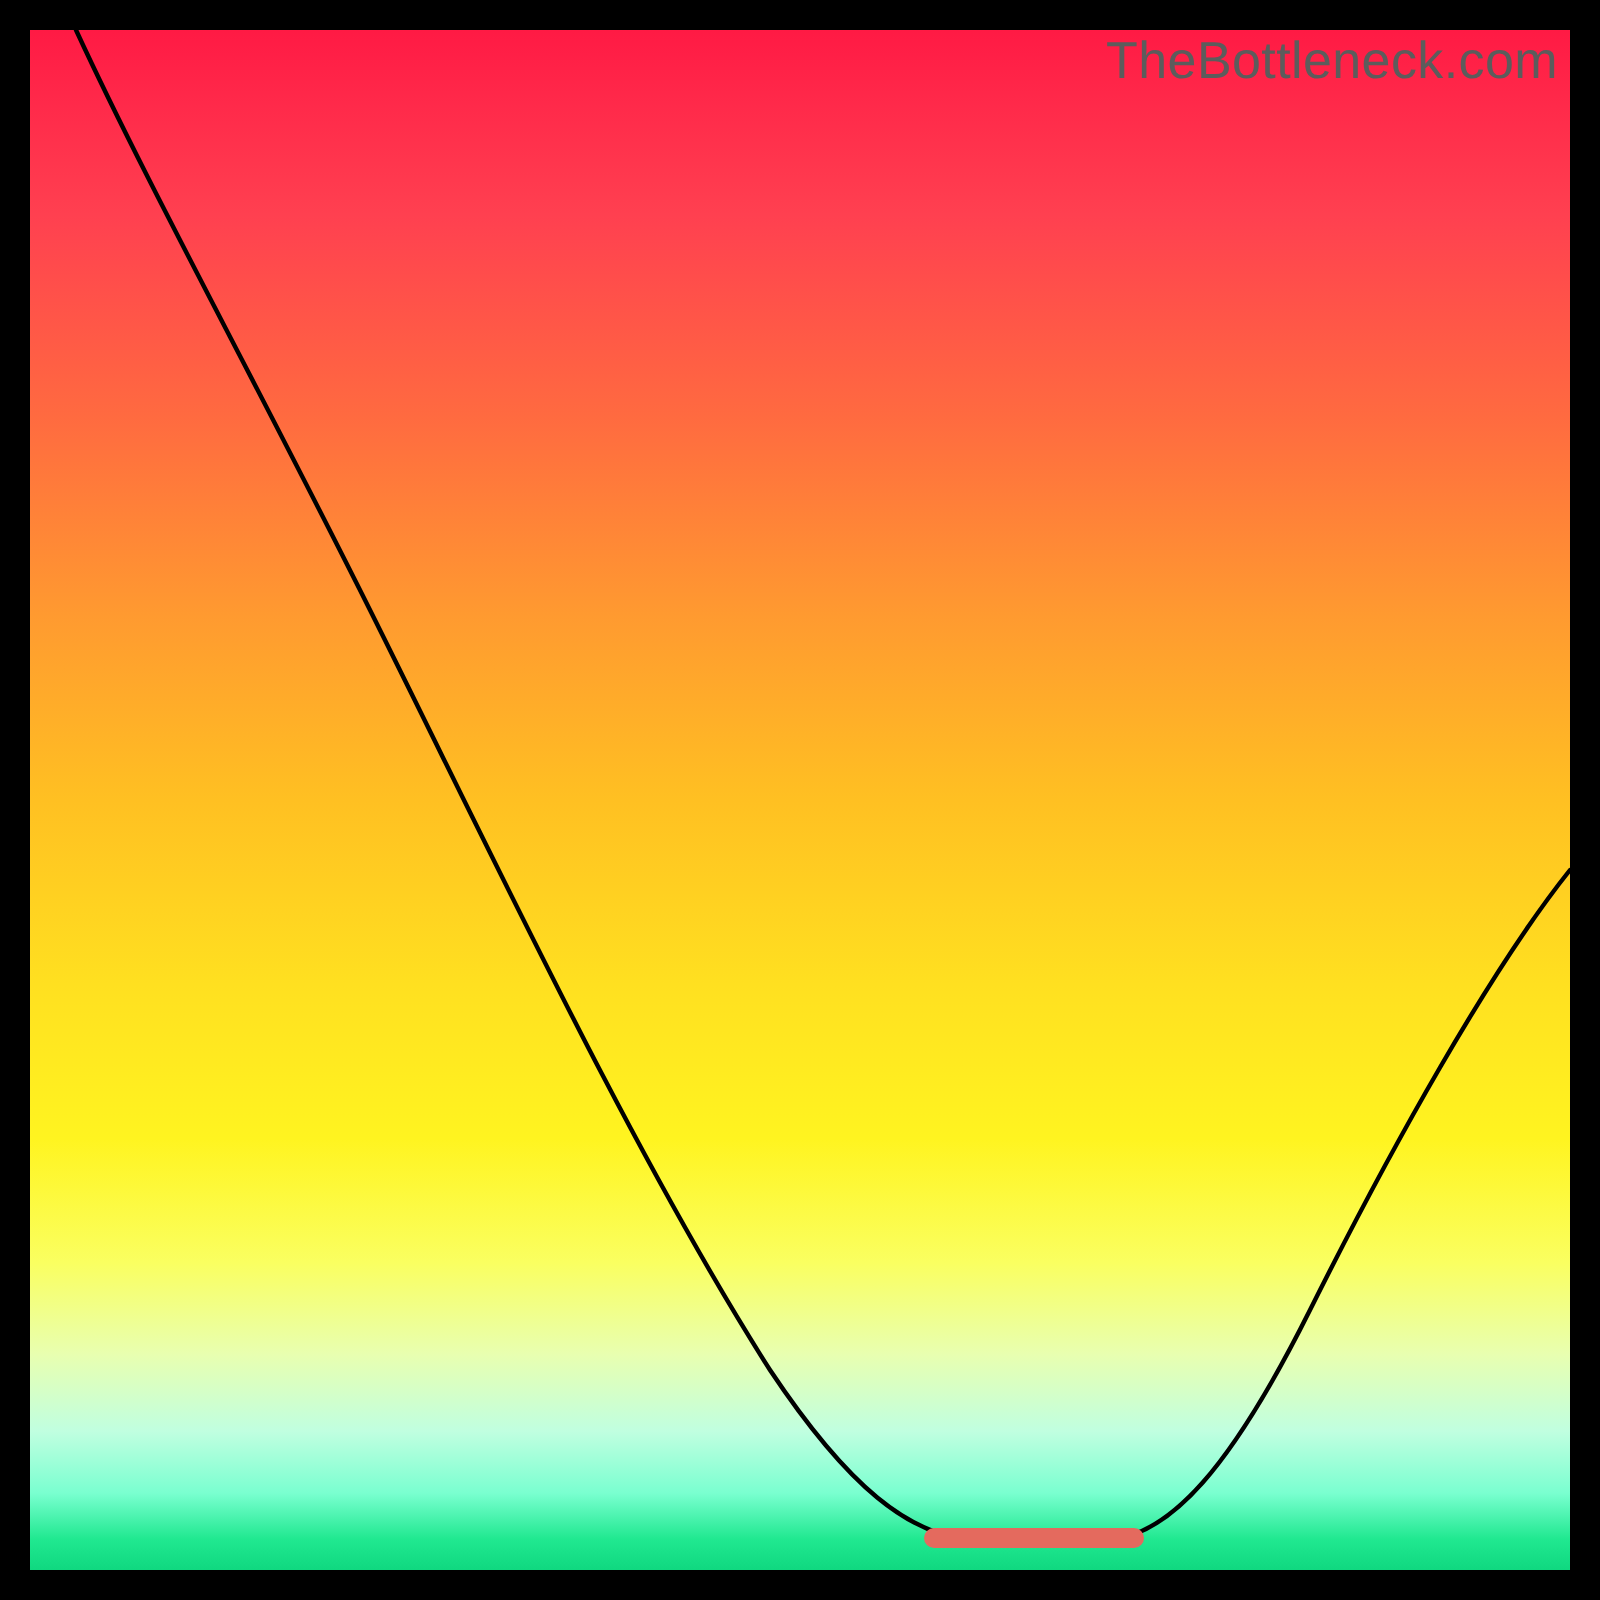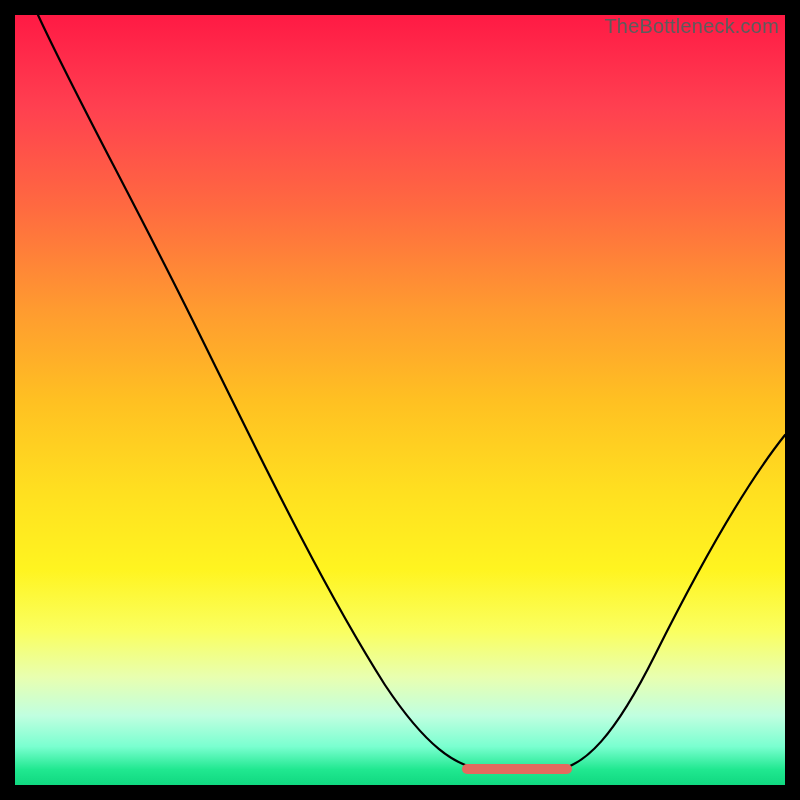--- a/index.html
+++ b/index.html
@@ -31,21 +31,21 @@
       #7affd0 95%,
       #20e890 98%,
       #10d880 100%
     );
   }
   .watermark {
     position: absolute;
     top: 0px;
     right: 6px;
     font-family: Arial, Helvetica, sans-serif;
-    font-size: 20px;
+    font-size: 26px;
     color: #5c5c5c;
     letter-spacing: 0.2px;
     user-select: none;
   }
   svg.curve {
     position: absolute;
     left: 0; top: 0;
     width: 770px; height: 770px;
     overflow: visible;
   }

